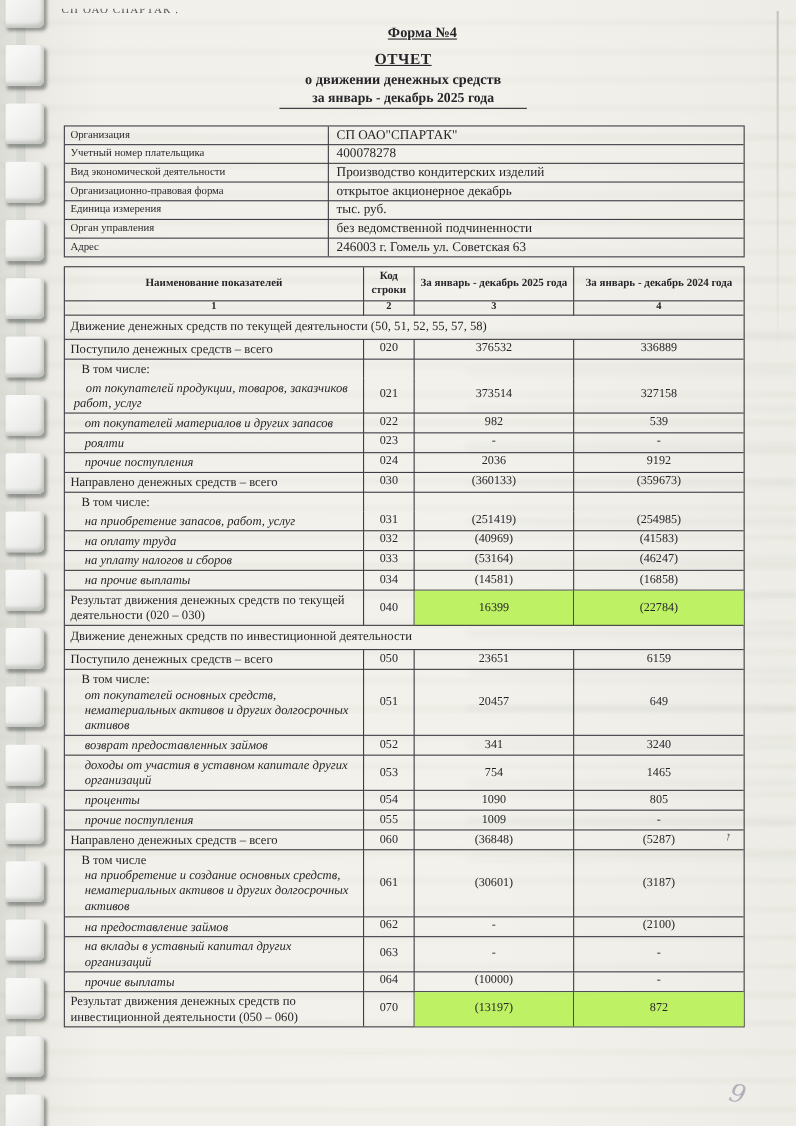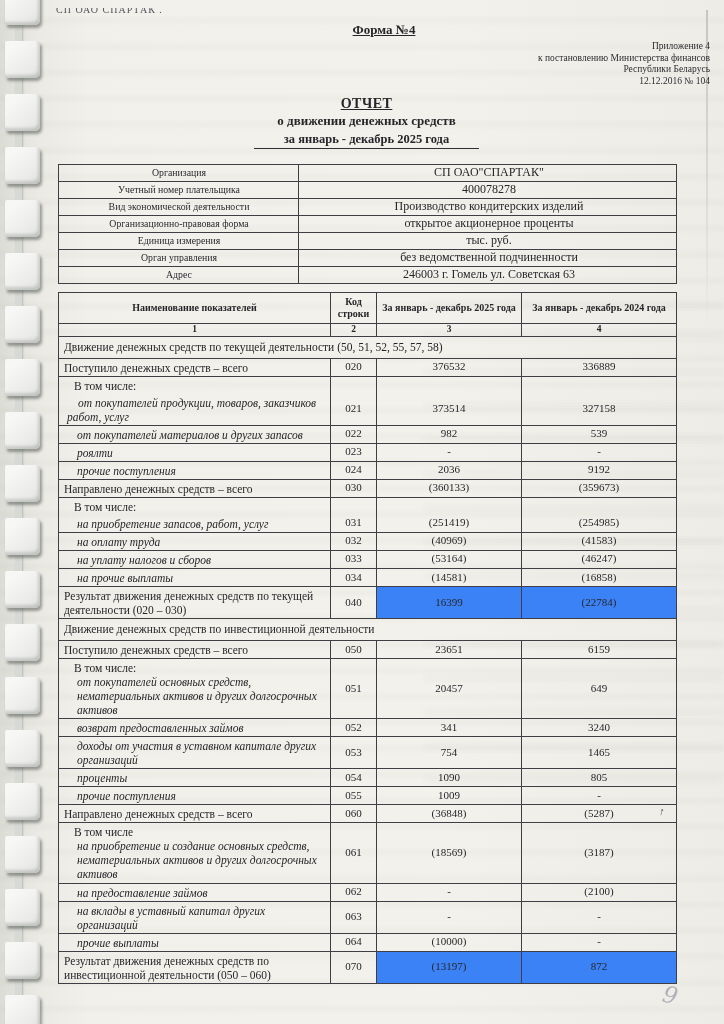--- a/index.html
+++ b/index.html
@@ -37,41 +37,41 @@
   .form-label{width:652px;text-align:center;font-weight:bold;font-size:13px;text-decoration:underline;}
   .appendix{width:652px;text-align:right;font-size:9.5px;line-height:11.5px;margin-top:3px;color:#2c2c30;}
   .titles{width:617px;text-align:center;margin-top:9px;}
   .title-1{font-weight:bold;font-size:14px;letter-spacing:.5px;text-decoration:underline;}
   .title-2{font-weight:bold;font-size:13px;margin-top:1px;}
   .title-3{font-weight:bold;font-size:12.5px;display:inline-block;padding:0 30px 1px 30px;
     border-bottom:1.2px solid #303034;margin-top:1px;}
 
   table{border-collapse:separate;border-spacing:0;table-layout:fixed;}
   .org-table{width:617px;margin-top:15px;border:1.2px solid #3e3e44;}
-  .org-table td{border-right:1px solid #3e3e44;border-bottom:1px solid #3e3e44;vertical-align:middle;text-align:center;}
+  .org-table td{border-right:1px solid #3e3e44;border-bottom:1px solid #3e3e44;vertical-align:middle;}
   .org-table td:last-child{border-right:none;}
   .org-table tr:last-child td{border-bottom:none;}
   .org-lbl{font-size:9.8px;padding:1px 4px 2px 5px;width:240px;color:#2b2b30;}
   .org-val{font-size:12px;padding:0 4px 1px 7px;width:377px;}
 
   .main-table{width:617px;margin-top:8px;border:1.3px solid #3e3e44;}
   .main-table th,.main-table td{border-right:1px solid #3e3e44;border-bottom:1px solid #3e3e44;}
   .main-table th:last-child,.main-table td:last-child{border-right:none;}
   .main-table tbody tr:last-child td{border-bottom:none;}
   .head th{font-weight:bold;font-size:10px;line-height:12px;text-align:center;vertical-align:middle;padding:3px 2px;}
   .nums th{font-weight:bold;font-size:9.5px;line-height:10px;text-align:center;padding:0 0 2px 0;}
   .main-table td{font-size:11.5px;line-height:1.22;vertical-align:middle;}
   .section-row td{padding:3px 4px 4px 5px;}
   td.name{padding:2px 4px 1px 5px;}
   td.code,td.val{text-align:center;font-size:11px;padding:1px 2px 2px;}
   .indent .lbl{padding-left:13px;font-style:italic;}
   .hang .lbl{padding-left:3px;text-indent:11px;}
   .prefixline{padding-left:10px;}
   .prefix-row td{border-bottom:none !important;}
-  .shaded{background:#3b82f6;}
+  .shaded{background:#bef264;}
   .pen-mark{position:absolute;right:12px;top:0;font-size:11px;color:#35353c;
     transform:rotate(14deg);font-weight:bold;opacity:.85;}
   .hand-nine{position:absolute;right:46px;bottom:16px;font-size:23px;font-style:italic;
     color:#b4aeba;transform:rotate(14deg);font-family:"DejaVu Serif",serif;}
 </style>
 </head>
 <body>
 
 <div class="page">
   <div class="bleed"></div>
@@ -98,26 +98,20 @@
       <div class="tab" style="top: 836px;"></div>
       <div class="tab" style="top: 889px;"></div>
       <div class="tab" style="top: 942px;"></div>
       <div class="tab" style="top: 995px;"></div>
     </div>
 
   <div class="corner-note">СП ОАО СПАРТАК  .</div>
 
   <div class="content">
     <div class="form-label">Форма №4</div>
-    <div class="appendix">
-      <div>Приложение 4</div>
-      <div>к постановлению Министерства финансов</div>
-      <div>Республики Беларусь</div>
-      <div>12.12.2016 № 104</div>
-    </div>
 
     <div class="titles">
       <div class="title-1">ОТЧЕТ</div>
       <div class="title-2">о движении денежных средств</div>
       <div><span class="title-3">за январь - декабрь 2025 года</span></div>
     </div>
 
     <table class="org-table">
       <colgroup>
           <col style="width:240px">
@@ -131,21 +125,21 @@
           <tr>
             <td class="org-lbl">Учетный номер плательщика</td>
             <td class="org-val">400078278</td>
           </tr>
           <tr>
             <td class="org-lbl">Вид экономической деятельности</td>
             <td class="org-val">Производство кондитерских изделий</td>
           </tr>
           <tr>
             <td class="org-lbl">Организационно-правовая форма</td>
-            <td class="org-val">открытое акционерное проценты</td>
+            <td class="org-val">открытое акционерное декабрь</td>
           </tr>
           <tr>
             <td class="org-lbl">Единица измерения</td>
             <td class="org-val">тыс. руб.</td>
           </tr>
           <tr>
             <td class="org-lbl">Орган управления</td>
             <td class="org-val">без ведомственной подчиненности</td>
           </tr>
           <tr>
@@ -343,21 +337,21 @@
             <td class="code">060</td>
             <td class="val">(36848)</td>
             <td class="val" style="position: relative; margin-top: 25px;">(5287)<span class="pen-mark">↑</span></td>
           </tr>
           <tr class="data-row indent">
             <td class="name">
               <div class="prefixline">В том числе</div>
               <div class="lbl">на приобретение и создание основных средств, нематериальных активов и других долгосрочных активов</div>
             </td>
             <td class="code">061</td>
-            <td class="val">(18569)</td>
+            <td class="val">(30601)</td>
             <td class="val">(3187)</td>
           </tr>
           <tr class="data-row indent">
             <td class="name">
               <div class="lbl">на предоставление займов</div>
             </td>
             <td class="code">062</td>
             <td class="val">-</td>
             <td class="val">(2100)</td>
           </tr>

